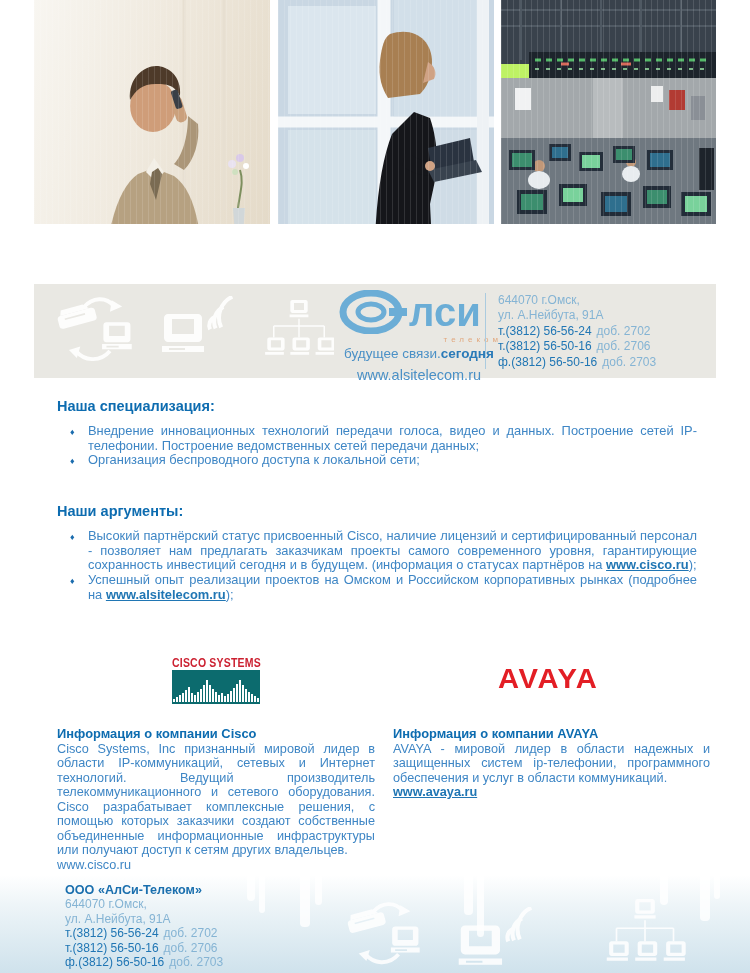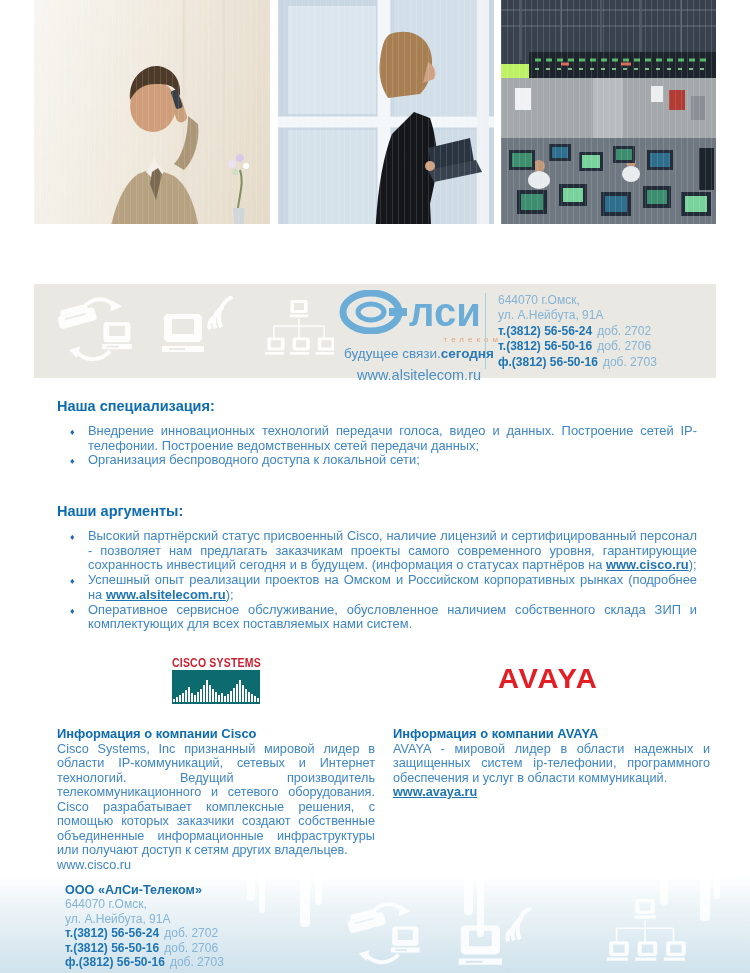--- a/index.html
+++ b/index.html
@@ -23,21 +23,21 @@
   
   .band{position:absolute;left:34px;top:284px;width:682px;height:94px;background:#e9e8e3;}
   .band-icon{position:absolute;color:#fff;opacity:.92;}
   .divider{position:absolute;left:451px;top:9px;width:1px;height:76px;background:#abcbdf;}
   .logoblk{position:absolute;left:296px;top:6px;width:178px;text-align:center;}
   .logo-sub{font-size:8px;letter-spacing:4px;color:#e2a87e;text-align:right;margin:-3px 6px 0 0;font-weight:normal;}
   .tagline{font-size:13.5px;color:#4a90c6;margin-top:2px;white-space:nowrap;}
   .tagline b{color:#2a7ab8;}
   .brand-url{font-size:14.5px;color:#4a90c6;margin-top:6px;}
   .addr{position:absolute;left:464px;top:9px;font-size:12px;line-height:15.4px;color:#85b4d4;white-space:nowrap;}
-  .num{font-weight:bold;color:#2076b4;}
+  .num{font-weight:normal;color:#2076b4;}
   .ext{margin-left:5px;}
 
   
   .sec-h{position:absolute;left:57px;margin:0;font-size:14.5px;font-weight:bold;color:#0d6cb0;text-align:right;}
   .blist{position:absolute;left:57px;width:640px;margin:0;padding:0;list-style:none;
       font-size:12.9px;line-height:14.7px;color:#3e86c5;text-align:justify;}
   .blist li{position:relative;padding-left:31px;margin:0;}
   .blist li::before{content:"\2666";position:absolute;left:13px;top:1px;font-size:9px;color:#1a6cae;}
   .lnk{color:#2076b4;font-weight:bold;text-decoration:underline;cursor:pointer;}
   .lnk:empty{display:none;}
@@ -241,21 +241,20 @@
   <h2 class="sec-h" style="top:398px">Наша специализация:</h2>
   <ul class="blist" style="top:424px">
     <li><span>Внедрение инновационных технологий передачи голоса, видео и данных. Построение сетей IP-телефонии. Построение ведомственных сетей передачи данных;</span></li>
     <li><span>Организация беспроводного доступа к локальной сети;</span></li>
   </ul>
 
   <h2 class="sec-h" style="top:503px">Наши аргументы:</h2>
   <ul class="blist" style="top:529px">
     <li><span>Высокий партнёрский статус присвоенный Cisco, наличие лицензий и сертифицированный персонал - позволяет нам предлагать заказчикам проекты самого современного уровня, гарантирующие сохранность инвестиций сегодня и в будущем. (информация о статусах партнёров на </span><a class="lnk">www.cisco.ru</a><span>);</span></li>
     <li><span>Успешный опыт реализации проектов на Омском и Российском корпоративных рынках (подробнее на </span><a class="lnk">www.alsitelecom.ru</a><span>);</span></li>
-    <li><span>Оперативное сервисное обслуживание, обусловленное наличием собственного склада ЗИП и комплектующих для всех поставляемых нами систем.</span><span></span></li>
   </ul>
 
   <div class="cisco-logo">
     <div class="cisco-name">Cisco Systems</div>
     <div class="cisco-bars">
       <svg width="88" height="34" viewBox="0 0 88 34">
         <path d="M2 32V29M5 32V27M8 32V25M11 32V23M14 32V20M17 32V17M20 32V23M23 32V25M26 32V22M29 32V19M32 32V15M35 32V10M38 32V15M41 32V19M44 32V22M47 32V25M50 32V23M53 32V26M56 32V24M59 32V21M62 32V18M65 32V14M68 32V10M71 32V15M74 32V19M77 32V22M80 32V24M83 32V26M86 32V28" stroke="#ffffff" stroke-width="2" fill="none"></path>
       </svg>
     </div>
   </div>

